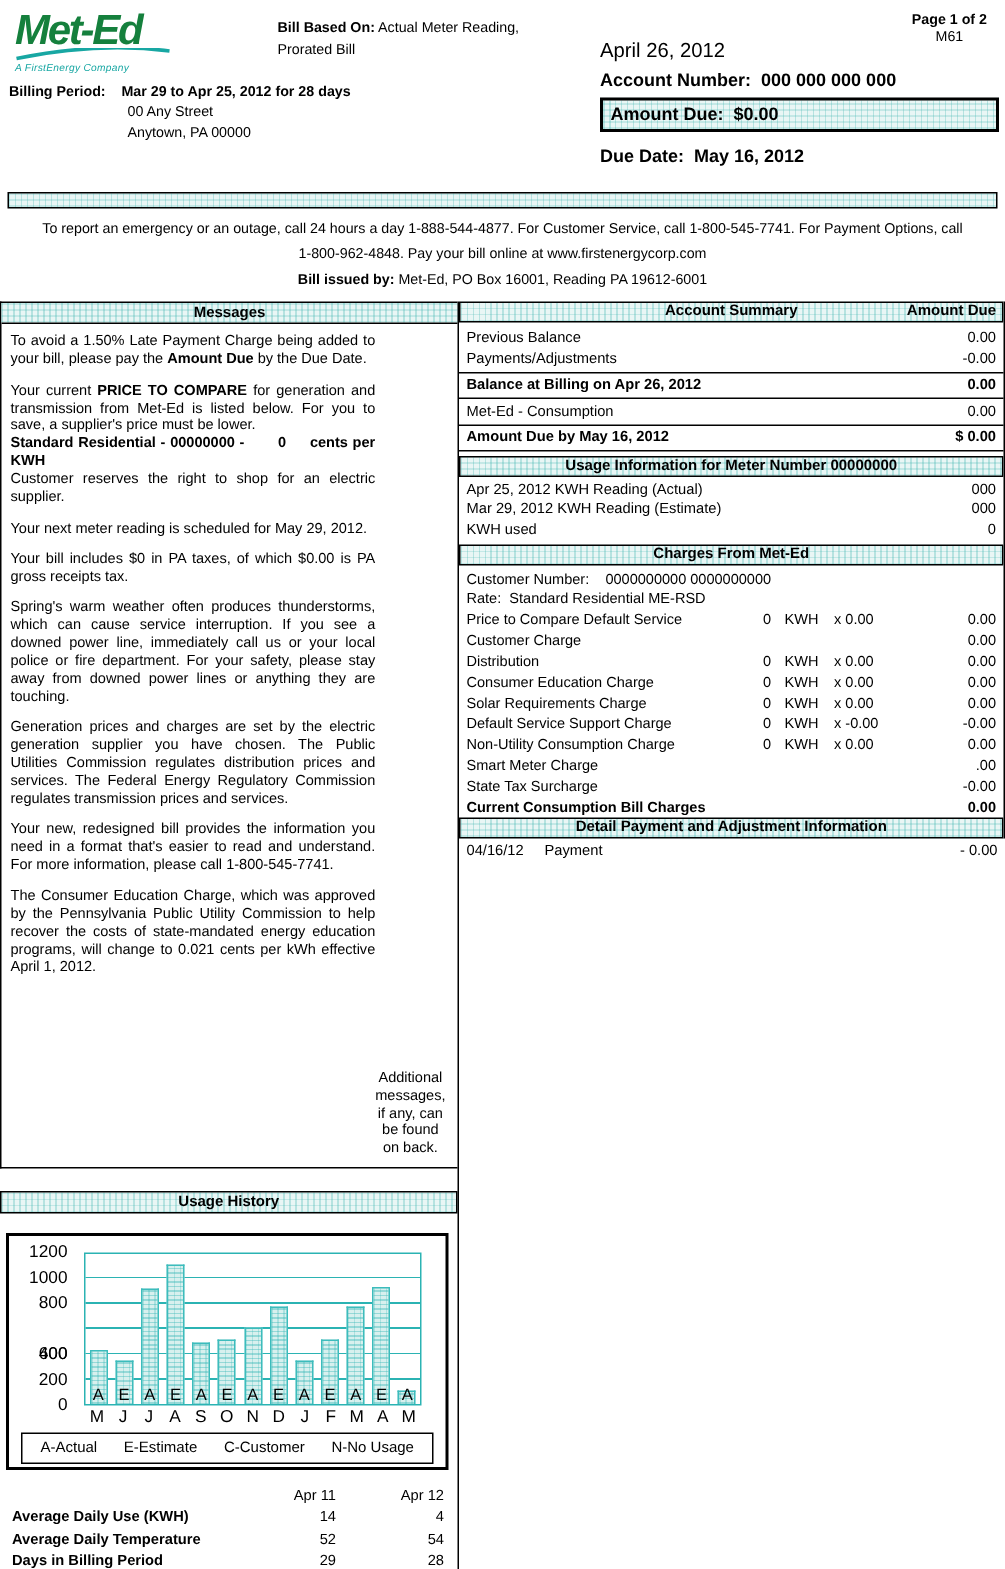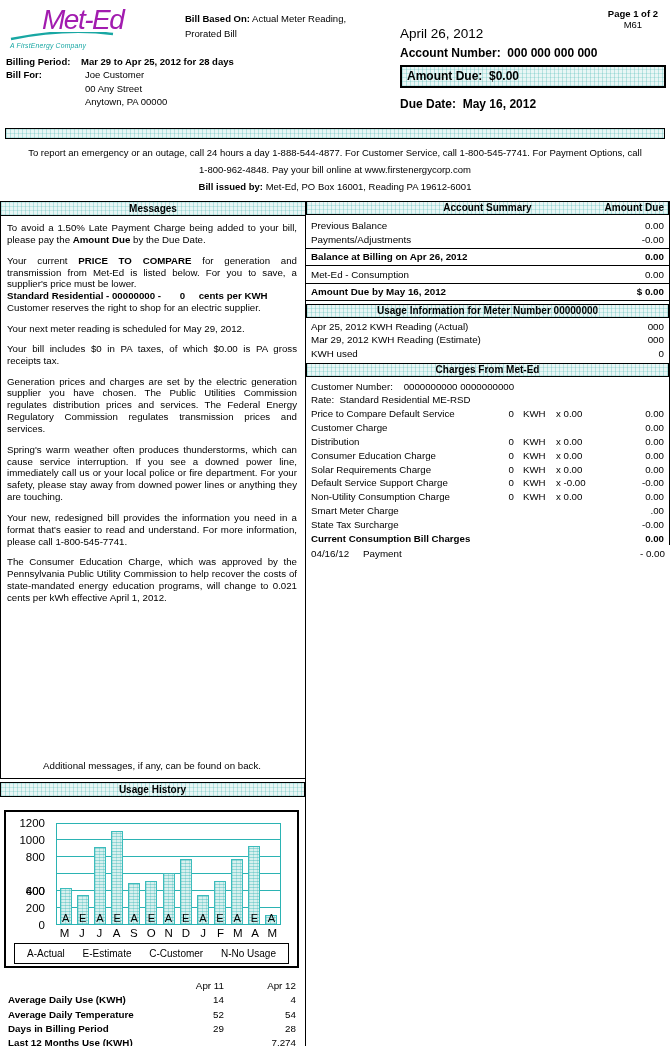--- a/index.html
+++ b/index.html
@@ -11,21 +11,21 @@
   .teal-fill {
     background-color:#e9f6f5;
     background-image:
       repeating-linear-gradient(90deg, rgba(64,181,176,.30) 0 1px, transparent 1px 4px),
       repeating-linear-gradient(0deg, rgba(64,181,176,.22) 0 1px, transparent 1px 4px);
   }
 
   
   #header { position:relative; height:128px; }
   .logo { position:absolute; left:10px; top:6px; width:120px; }
-  .logo-text { font-size:28px; font-weight:normal; font-style:italic; color:#a21caf; letter-spacing:-1.5px; line-height:1;margin-left:32px; }
+  .logo-text { font-size:28px; font-weight:bold; font-style:italic; color:#15803d; letter-spacing:-1.5px; line-height:1; }
   .logo-swoosh { display:block; margin-top:-2px; }
   .logo-tagline { font-size:6.8px; font-style:italic; color:#18a7a3; margin-top:1px; letter-spacing:.2px; }
   .bill-based { position:absolute; left:185px; top:12px; width:185px; font-size:9.5px; line-height:1.55; }
   .page-ind { position:absolute; right:12px; top:8px; font-size:9.5px; text-align:center; }
   .page-ind .num { font-weight:bold; }
   .right-block { position:absolute; left:400px; top:26px; width:266px; }
   .bill-date { font-size:13.5px; }
   .acct-line { font-size:12px; font-weight:bold; margin-top:5px; }
   .amount-box { margin-top:5px; height:23px; border:2px solid #000; font-size:12px; font-weight:bold; line-height:19px; padding-left:5px; }
   .due-line { font-size:12px; font-weight:bold; margin-top:9px; }
@@ -41,27 +41,27 @@
   #contact { text-align:center; font-size:9.5px; line-height:1.8; margin-top:5px; }
 
   
   #columns { display:flex; margin-top:6px; align-items:flex-start; }
   #col-left { width:305px; flex:0 0 305px; }
   #col-right { flex:1; border-left:1.5px solid #000; min-height:852px; }
 
   
   #messages-box { border:1.5px solid #000; border-right:none; height:578px; display:flex; flex-direction:column; }
   .section-bar { height:14px; line-height:13px; text-align:center; font-weight:bold; font-size:10px; border-bottom:1.5px solid #000; }
-  .msg-body { flex:1; display:flex; flex-direction:column; padding:6px 8px 4px 6px; font-size:9.7px; line-height:1.23; text-align:justify; }
+  .msg-body { flex:1; display:flex; flex-direction:row; padding:6px 8px 4px 6px; font-size:9.7px; line-height:1.23; text-align:justify; }
   .msg-para { margin-bottom:8.5px; }
   .msg-para.tight { margin-bottom:0; }
   .msg-footer { margin-top:auto; text-align:center; font-weight:normal; font-size:9.7px; padding-bottom:2px; }
 
   
-  #usage-history-bar { margin-top:3px; height:15px; line-height:13px; text-align:center; font-weight:bold; font-size:10px; border:1.5px solid #000; }
+  #usage-history-bar { margin-top:15px; height:15px; line-height:13px; text-align:center; font-weight:bold; font-size:10px; border:1.5px solid #000; }
   #chart-box { margin:13px 6px 0 4px; border:2px solid #000; height:158px; position:relative; background:#fff; }
   #plot { position:absolute; left:50px; top:11px; width:225px; height:102px; border:1.5px solid #2bb3b3;
           background-image: repeating-linear-gradient(to top, transparent 0 16px, #2bb3b3 16px 17px); }
   #slots { position:absolute; inset:0; display:flex; }
   .slot { flex:1; position:relative; height:100%; }
   .bar { position:absolute; bottom:0; left:50%; transform:translateX(-50%); width:12px;
          background-color:#d8f0ee;
          background-image:
            repeating-linear-gradient(0deg, rgba(43,179,179,.38) 0 1px, transparent 1px 3px),
            repeating-linear-gradient(90deg, rgba(43,179,179,.25) 0 1px, transparent 1px 4px);
@@ -139,24 +139,20 @@
         <span>Due Date:</span>&nbsp;
         <span>May 16, 2012</span>
       </div>
     </div>
 
     <div class="left-info">
       <div class="li-row">
         <span class="li-label">Billing Period:</span>
         <span class="li-val-bold" style="padding-left:5px">Mar 29 to Apr 25, 2012 for 28 days</span>
       </div>
-      <div class="li-row">
-        <span class="li-label">Bill  For:</span>
-        <span style="padding-left:9px">Joe Customer</span>
-      </div>
       <div class="addr">
         <div style="padding-left:4px">00 Any Street</div>
         <div style="padding-left:4px">Anytown, PA 00000</div>
       </div>
     </div>
   </div>
 
   <div class="divider-bar teal-fill"></div>
   <div id="contact">
     <div>To report  an emergency   or an outage,  call  24  hours  a day  1-888-544-4877.    For  Customer   Service,  call  1-800-545-7741.    For  Payment   Options,  call</div>
@@ -172,22 +168,22 @@
     <div id="col-left">
       <div id="messages-box">
         <div class="section-bar teal-fill">Messages</div>
         <div class="msg-body">
           <div>
               <div class="msg-para"><span>To  avoid  a  1.50%  Late  Payment   Charge   being  added  to  your  bill, please  pay  the  </span><span class="b">Amount   Due</span><span>  by  the  Due  Date.</span></div>
               <div class="msg-para tight"><span>Your  current   </span><span class="b">PRICE  TO  COMPARE</span><span>   for  generation   and  transmission from  Met-Ed  is  listed  below.   For  you  to  save,  a  supplier's   price  must be  lower.</span></div>
               <div class="msg-para"><span class="b">Standard   Residential    - 00000000  -&nbsp;&nbsp;&nbsp;&nbsp;&nbsp;&nbsp;&nbsp;0&nbsp;&nbsp;&nbsp;&nbsp;&nbsp;cents  per  KWH</span><br><span>Customer   reserves   the  right  to  shop  for  an  electric   supplier.</span></div>
               <div class="msg-para"><span>Your  next  meter  reading   is  scheduled   for  May  29,  2012.</span></div>
               <div class="msg-para"><span>Your  bill  includes   $0  in  PA  taxes,   of  which  $0.00  is  PA  gross receipts   tax.</span></div>
+              <div class="msg-para"><span>Spring's   warm   weather    often   produces    thunderstorms,     which   can cause   service   interruption.     If  you  see  a  downed   power   line, immediately    call  us  or  your  local  police   or  fire  department.     For  your safety,   please   stay  away  from  downed   power   lines  or  anything    they are  touching.</span></div>
               <div class="msg-para"><span>Generation    prices   and  charges    are  set  by  the  electric   generation supplier   you  have  chosen.  The  Public  Utilities   Commission    regulates distribution   prices  and  services.      The  Federal   Energy   Regulatory Commission    regulates   transmission    prices  and  services.</span></div>
-              <div class="msg-para"><span>Spring's   warm   weather    often   produces    thunderstorms,     which   can cause   service   interruption.     If  you  see  a  downed   power   line, immediately    call  us  or  your  local  police   or  fire  department.     For  your safety,   please   stay  away  from  downed   power   lines  or  anything    they are  touching.</span></div>
               <div class="msg-para"><span>Your  new,  redesigned    bill  provides   the  information    you  need  in  a format   that's  easier   to  read  and  understand.     For  more  information, please   call  1-800-545-7741.</span></div>
               <div class="msg-para"><span>The   Consumer     Education     Charge,    which   was   approved     by   the Pennsylvania    Public   Utility  Commission    to  help  recover   the  costs  of state-mandated     energy   education    programs,    will  change   to 0.021  cents per  kWh  effective   April  1,  2012.</span></div>
             </div>
           <div class="msg-footer">Additional messages, if any, can be found on back.</div>
         </div>
       </div>
 
       <div id="usage-history-bar" class="teal-fill">Usage History</div>
 
       <div id="chart-box">
@@ -427,20 +423,21 @@
             </div>
             <div class="charge-row b">
               <span class="lab">Current Consumption Bill Charges</span>
               <span class="qty"></span>
               <span class="unit"></span>
               <span class="rate"></span>
               <span class="amt">0.00</span>
             </div>
           </div>
 
+        <div class="rbar teal-fill">Detail Payment and Adjustment Information</div>
       </div>
       <div>
           <div class="detail-row">
             <span class="date">04/16/12</span>
             <span class="desc">Payment</span>
             <span class="amt">- 0.00</span>
           </div>
         </div>
     </div>
   </div>

